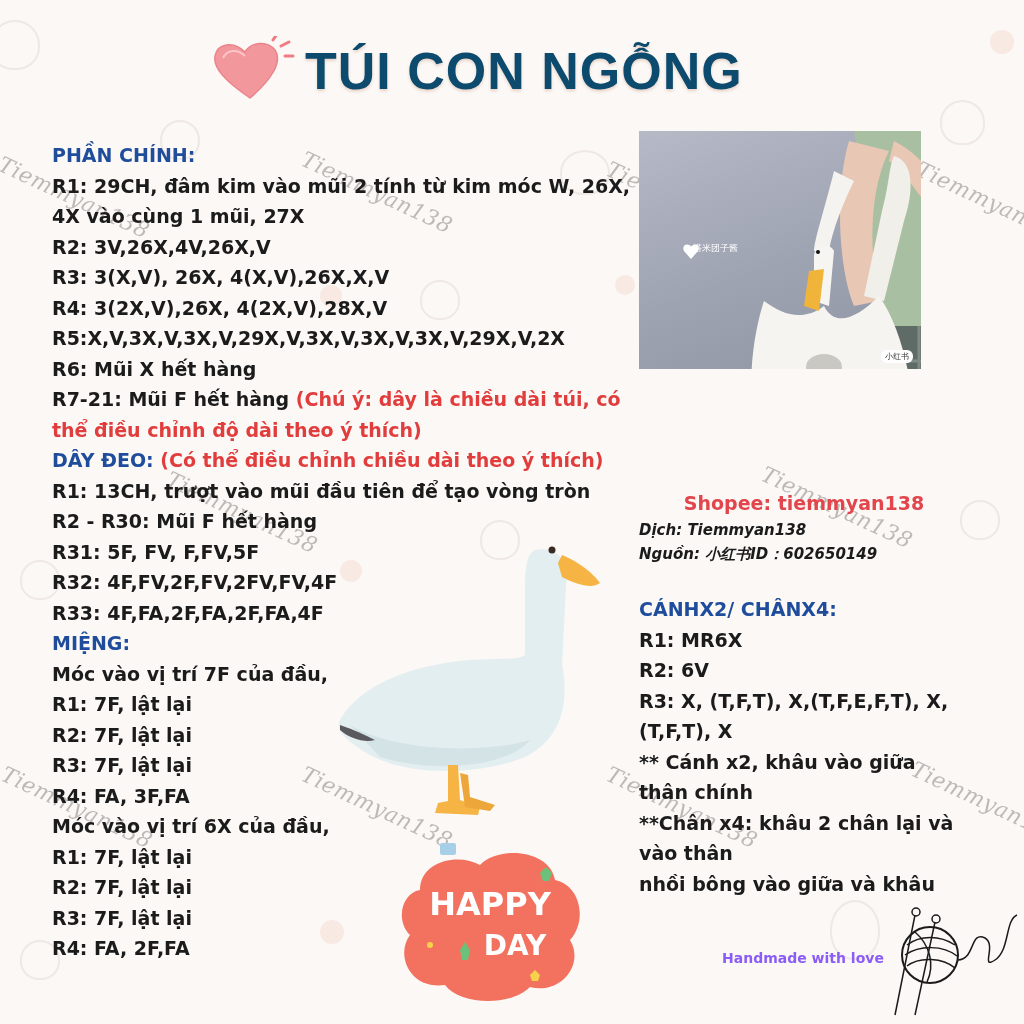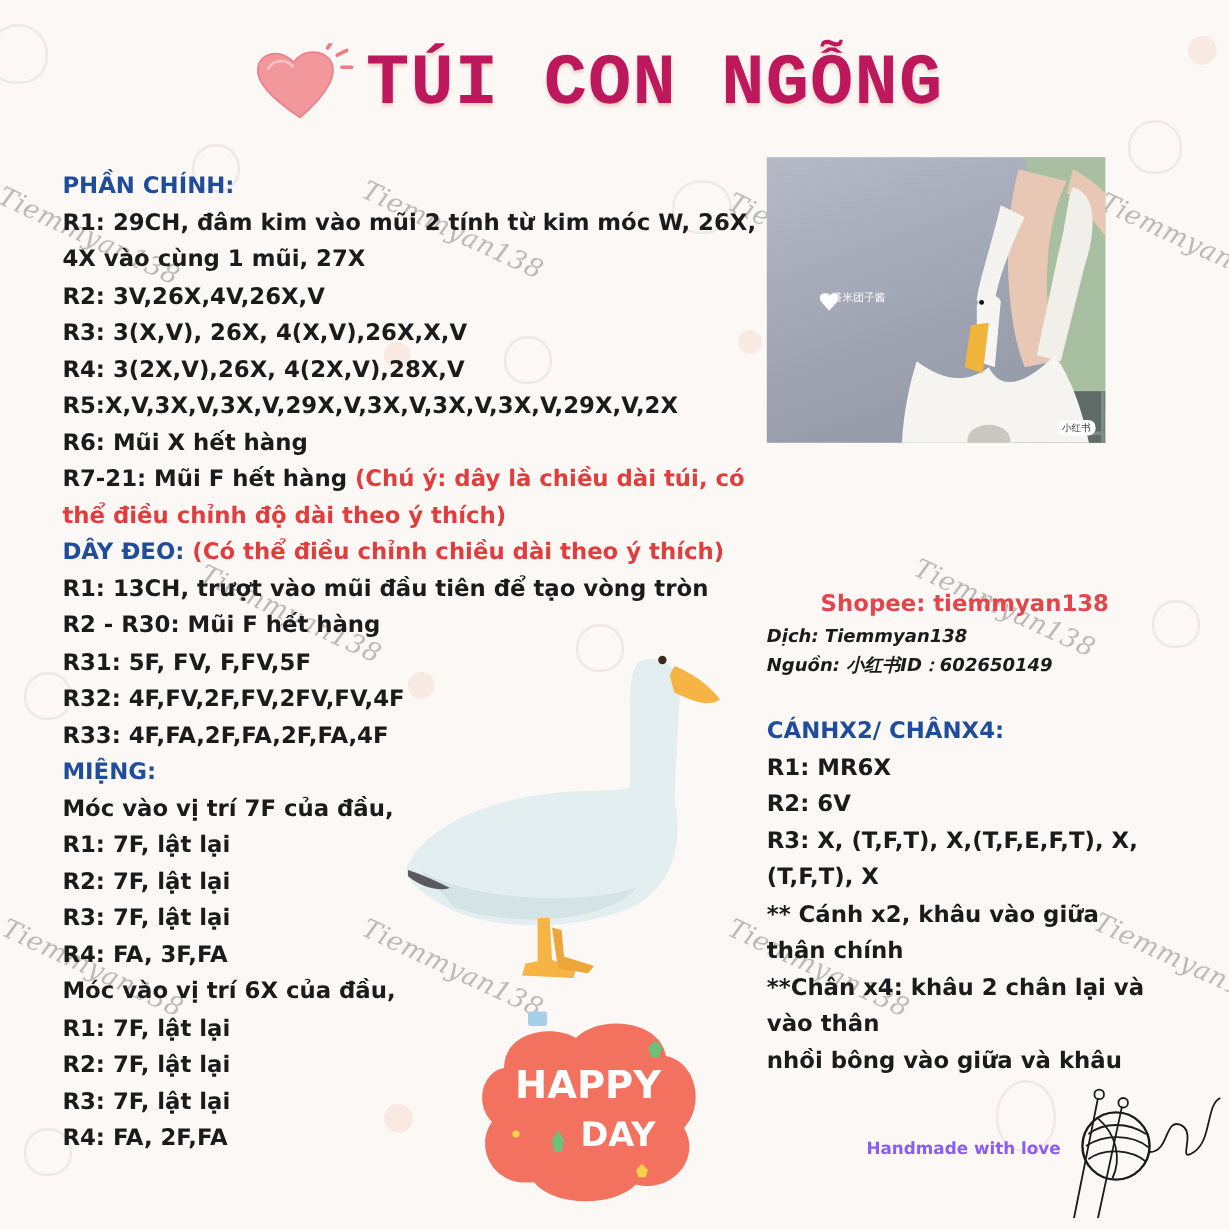--- a/index.html
+++ b/index.html
@@ -35,24 +35,24 @@
     }
     .title-wrap {
       position: absolute;
       left: 205px; top: 36px;
       display: flex; align-items: center;
     }
     .heart {
       width: 90px; height: 70px; position: relative; margin-right: 10px;
     }
     .title {
-      font-family: Liberation Mono, monospace;
+      font-family: Liberation Sans, sans-serif;
       font-weight: bold;
-      font-size: 60px;
-      color: #be185d;
+      font-size: 52px;
+      color: #0c4a6e;
       letter-spacing: 1px;
       text-shadow: 0 2px 3px rgba(180,100,60,0.25);
     }
     .col-left {
       position: absolute;
       left: 52px; top: 140px;
       width: 560px;
     }
     .line {
       font-size: 19px;

